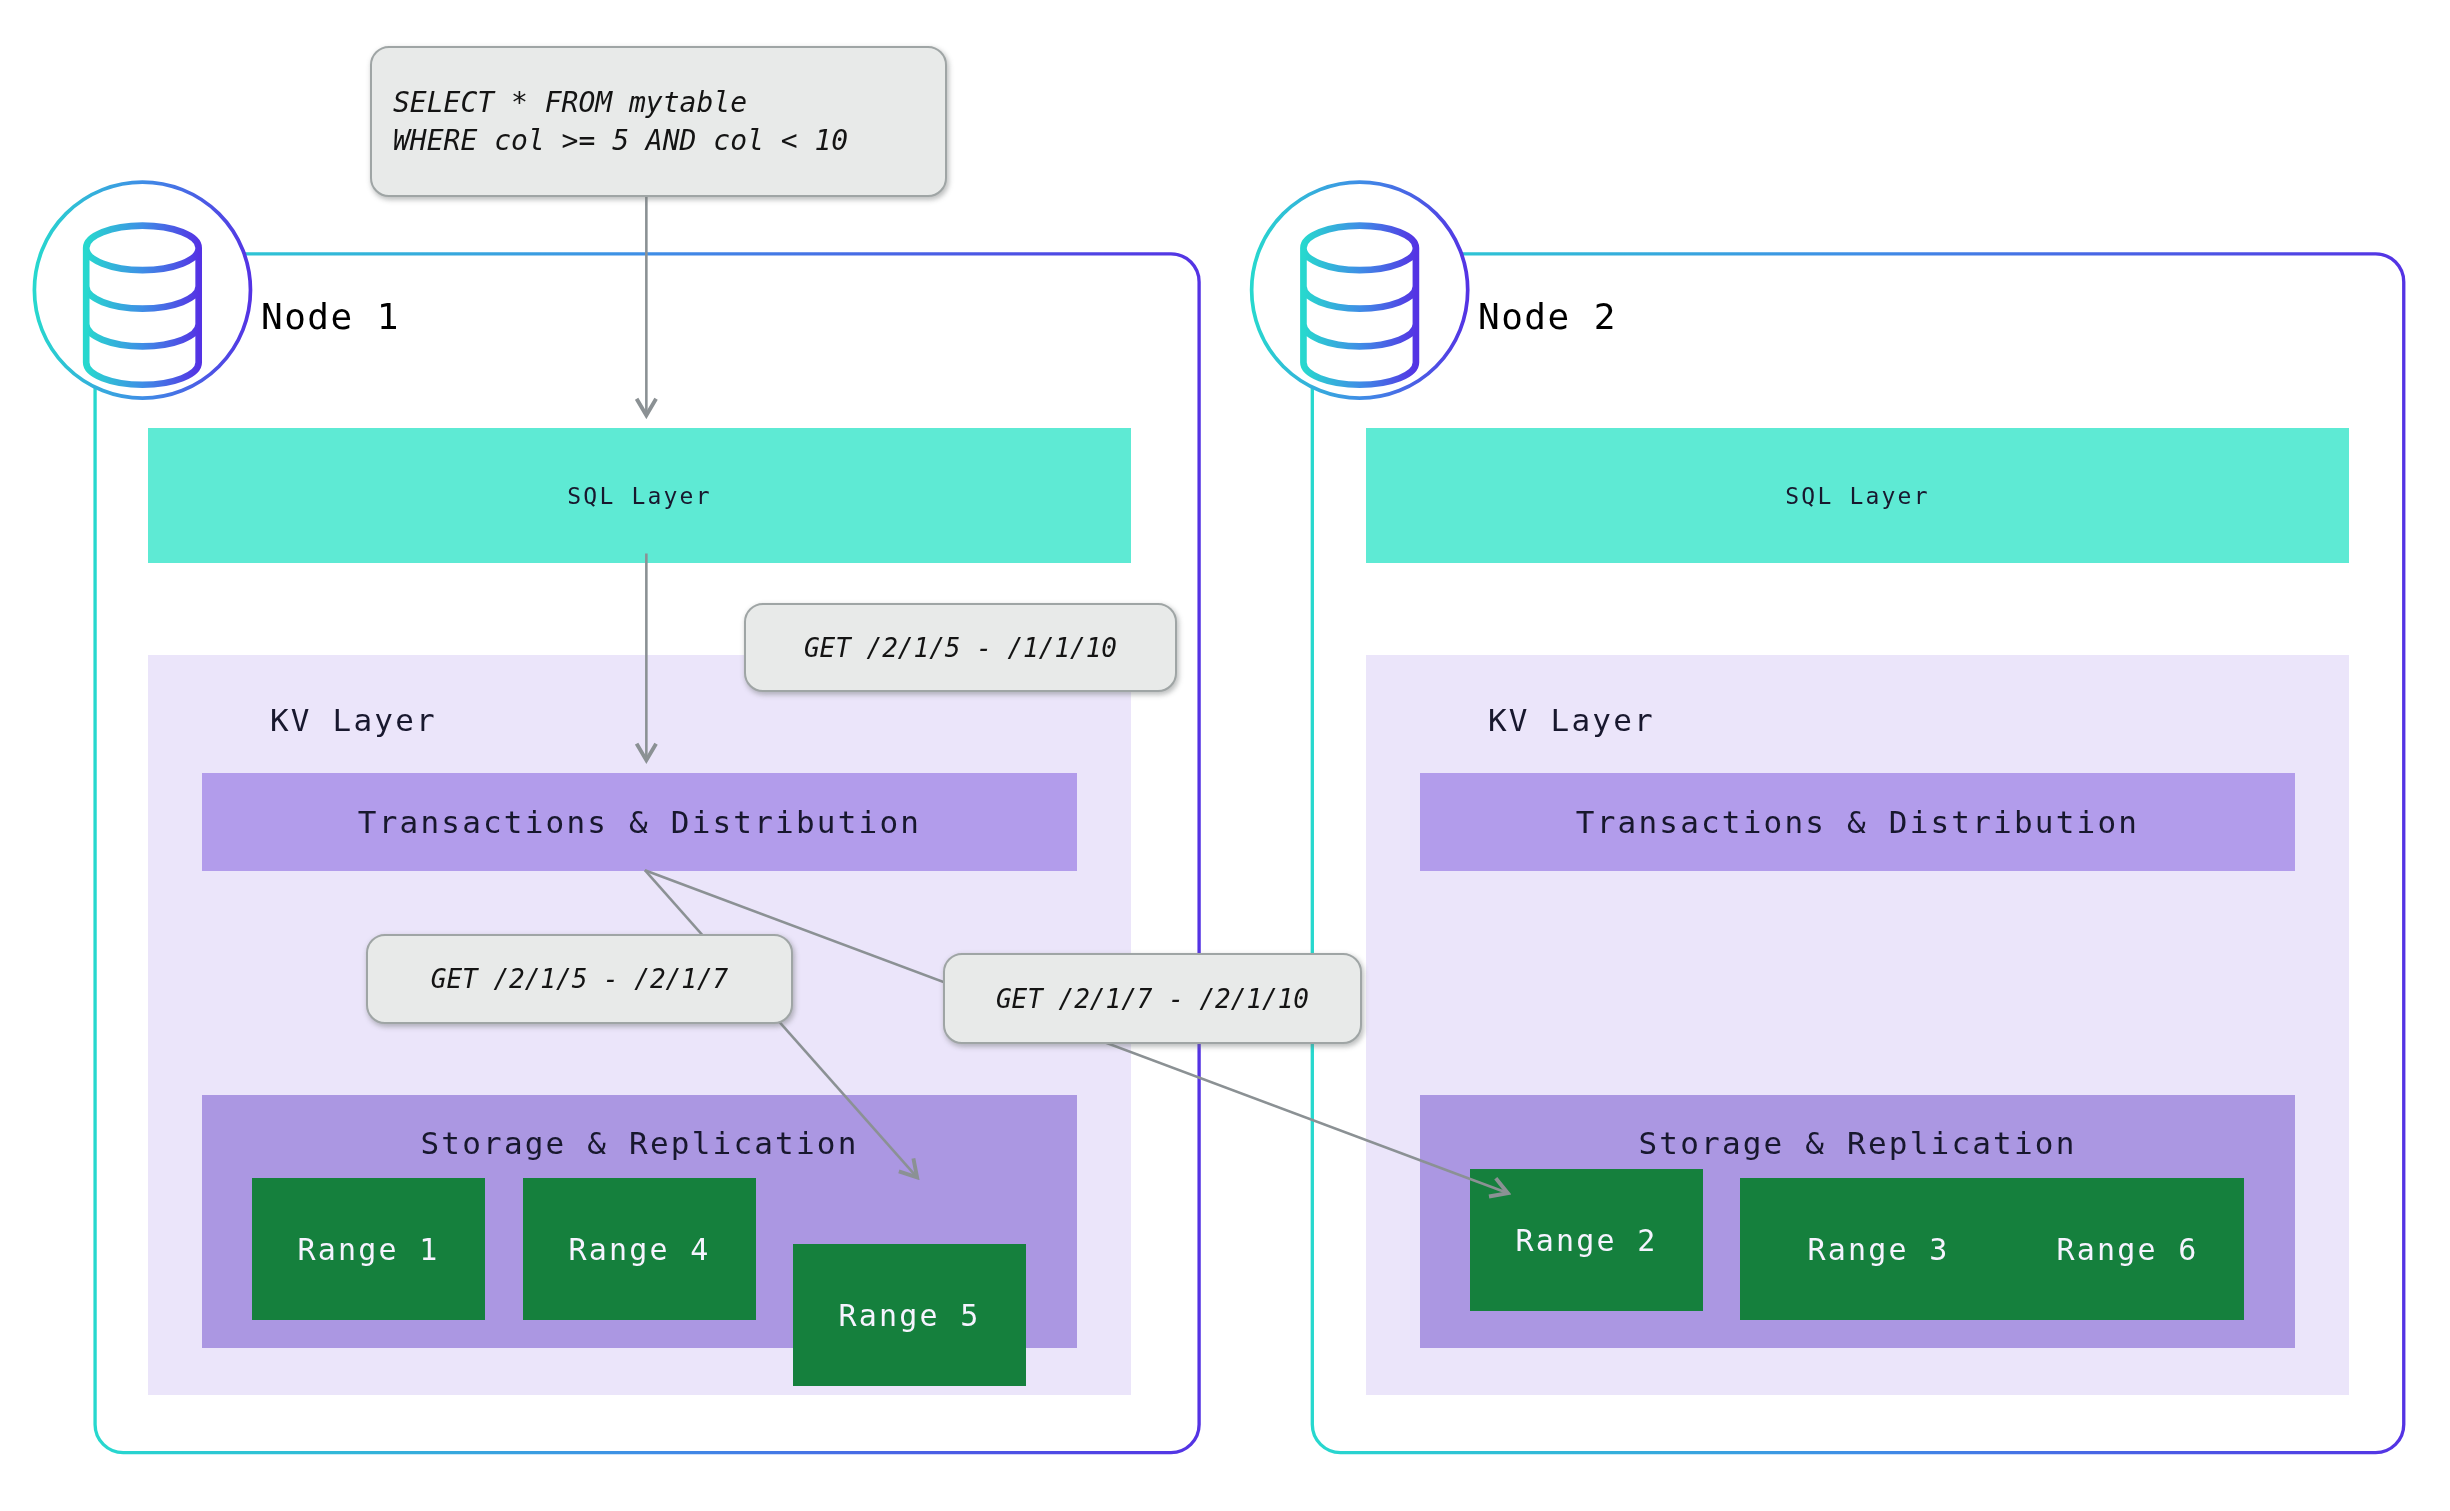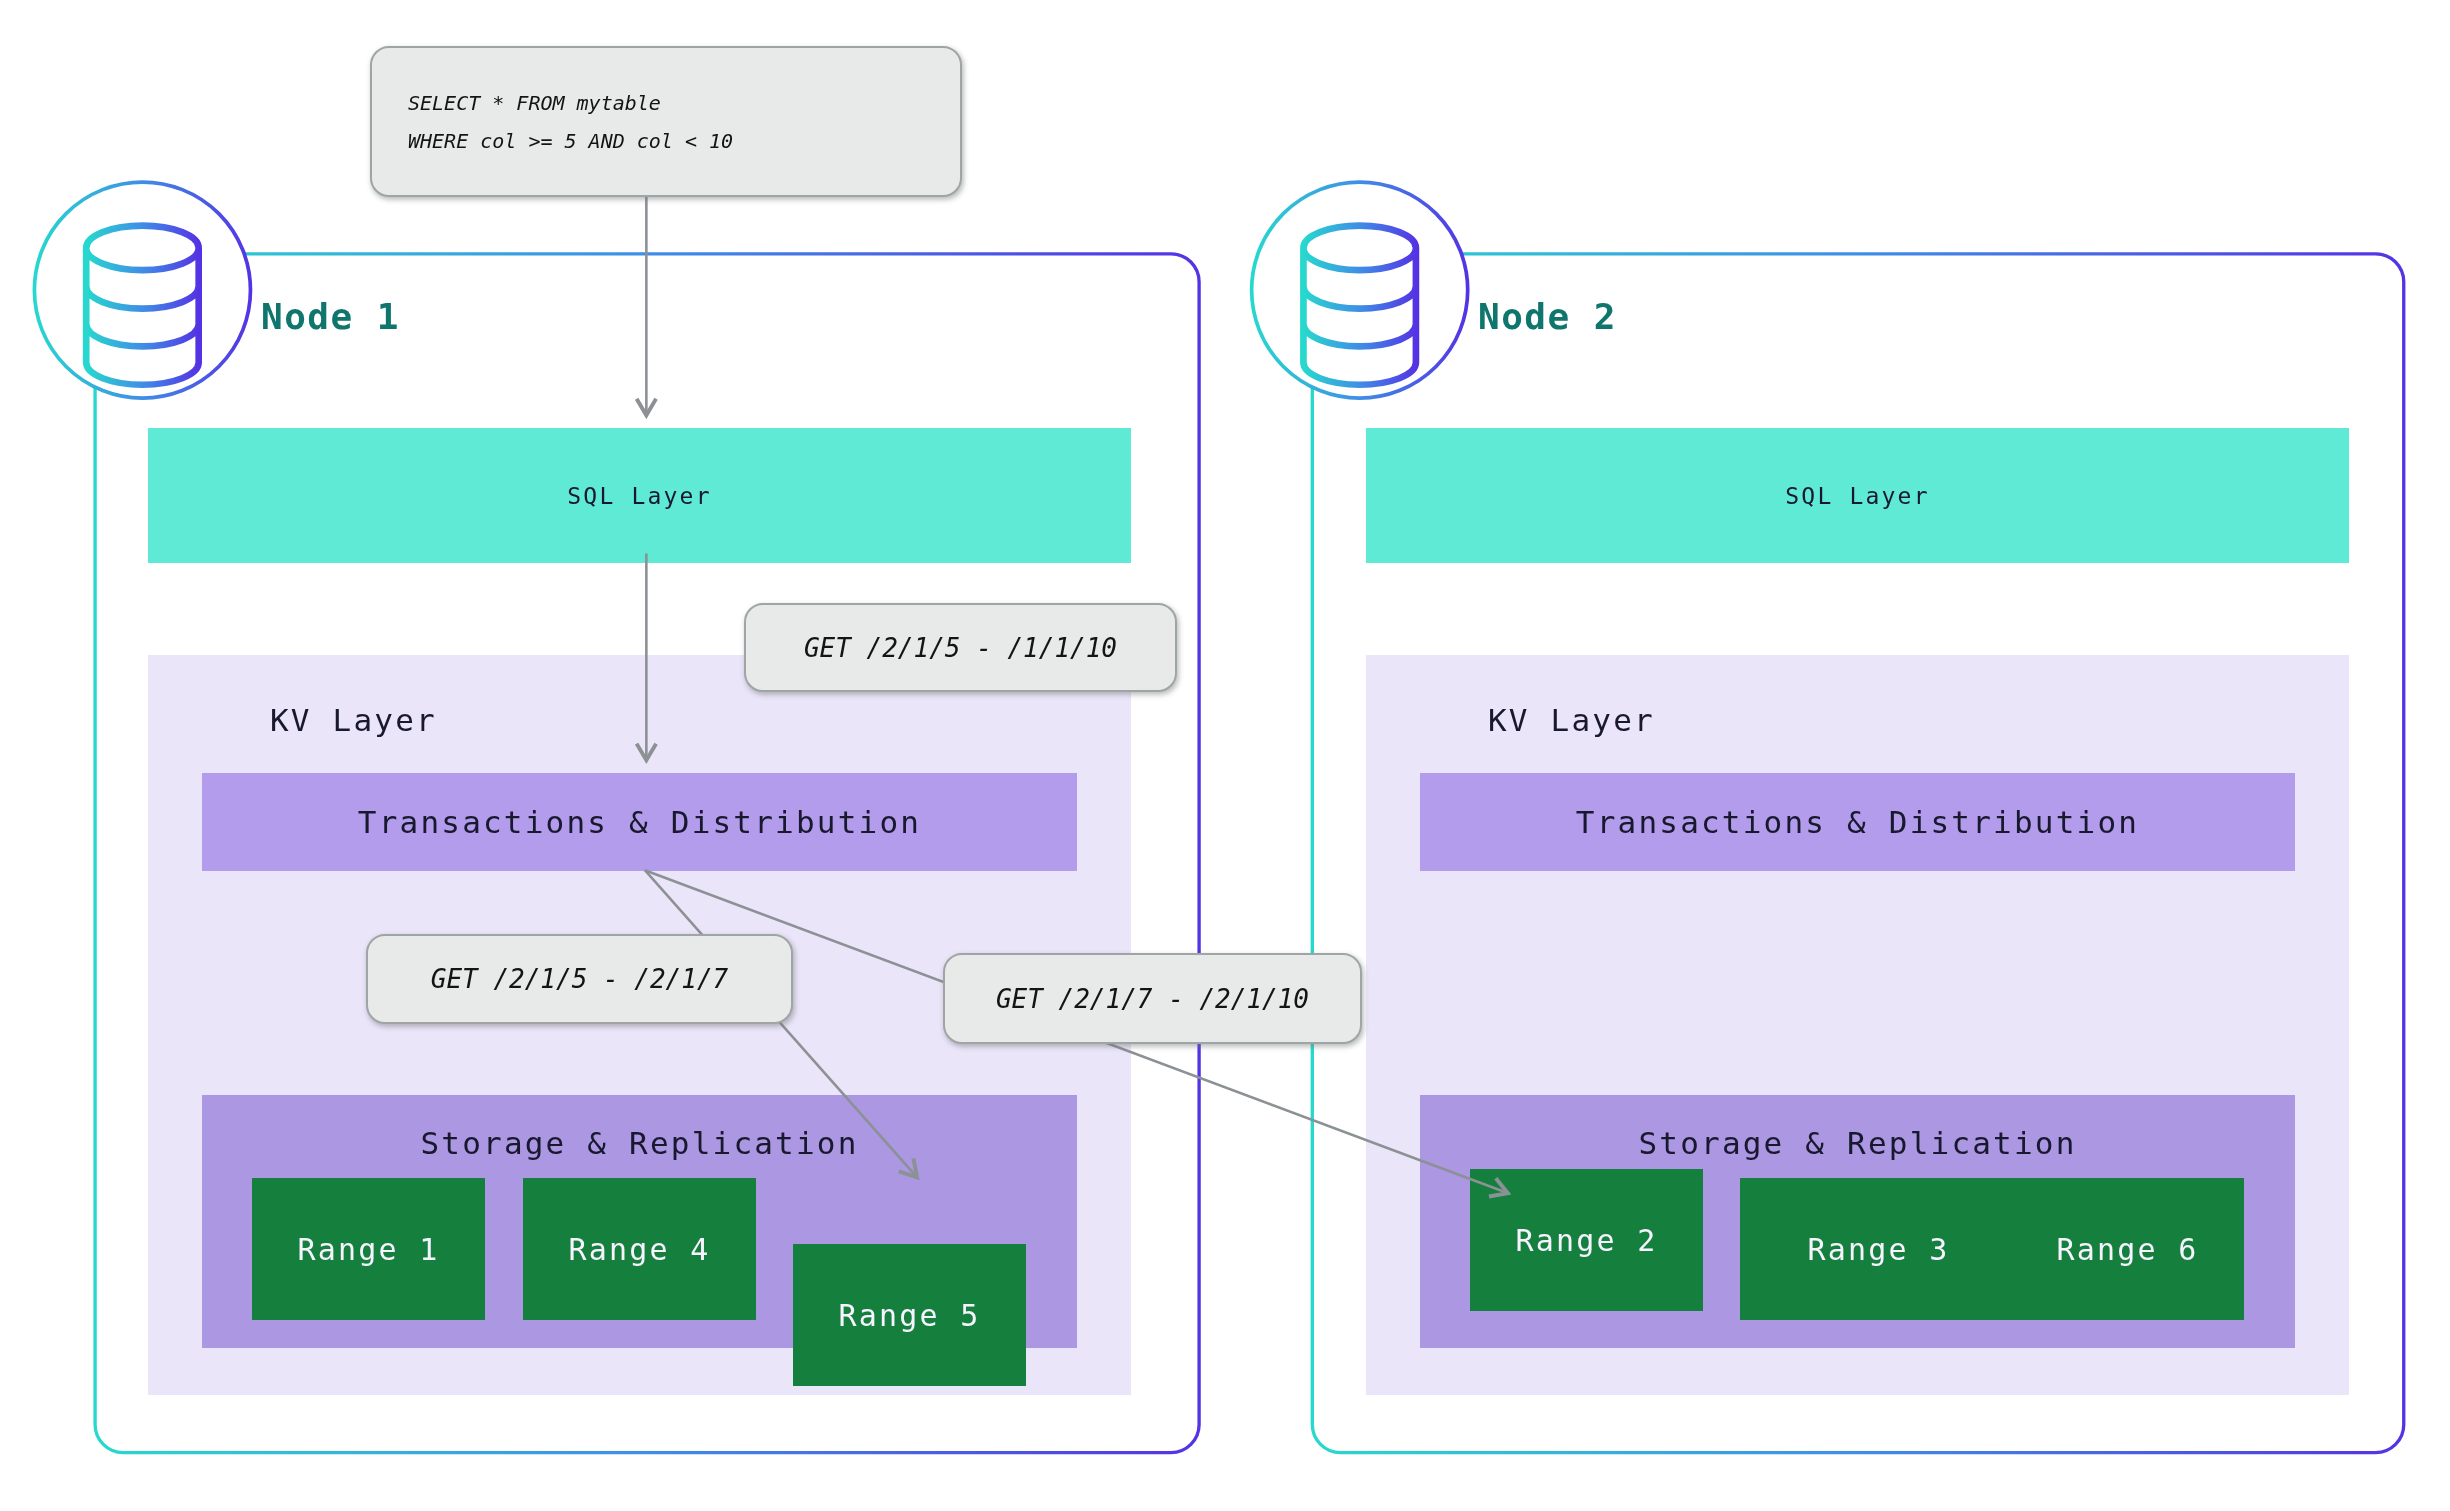--- a/index.html
+++ b/index.html
@@ -7,42 +7,42 @@
     position:relative;width:2450px;height:1511px;background:#ffffff;overflow:hidden;
     font-family:"DejaVu Sans Mono","Liberation Mono",monospace;
   }
   svg.layer{position:absolute;left:0;top:0;}
   #bg-svg{z-index:1;}
   #arrow-svg{z-index:3;pointer-events:none;}
   .abs{position:absolute;}
   .z2{z-index:2;}
   .z4{z-index:4;}
   .node-title{
-    font-size:36px;font-weight:bold;color:#0f766e;letter-spacing:1.5px;
+    font-size:36px;font-weight:normal;color:#000000;letter-spacing:1.5px;
   }
   .fill-box{display:flex;align-items:center;justify-content:center;}
   .sql-box{background:#5eead4;font-size:23px;color:#18182e;letter-spacing:2.2px;}
   .kv-box{background:#ebe5fa;}
   .kv-label{font-size:31px;color:#18182e;letter-spacing:2.2px;}
   .td-bar{background:#b29ceb;font-size:31px;color:#18182e;letter-spacing:2.2px;}
   .storage-box{background:#ab97e2;}
   .storage-title{font-size:31px;color:#18182e;letter-spacing:2.2px;text-align:center;}
   .range-box{
     background:#15803d;font-size:30px;color:#f6f3ff;letter-spacing:2.2px;
     display:flex;align-items:center;justify-content:center;
   }
   .bubble{
     background:#e8eae9;border:2.2px solid #9fa5a5;border-radius:19px;
     box-shadow:1.5px 2.2px 5.2px rgba(110,115,115,0.45);
     display:flex;align-items:center;justify-content:center;
     font-style:italic;color:#141414;
   }
   .query-box{
     flex-direction:column;align-items:flex-start;justify-content:center;
-    padding-left:36px;font-size:20px;line-height:38px;
+    padding-left:21px;font-size:28px;line-height:38px;
   }
   .get-label{font-size:26px;}
 </style>
 </head>
 <body>
 
 <div class="canvas">
 
   <svg id="bg-svg" class="layer" width="2450" height="1511" viewBox="0 0 3310 2042">
     <defs>

